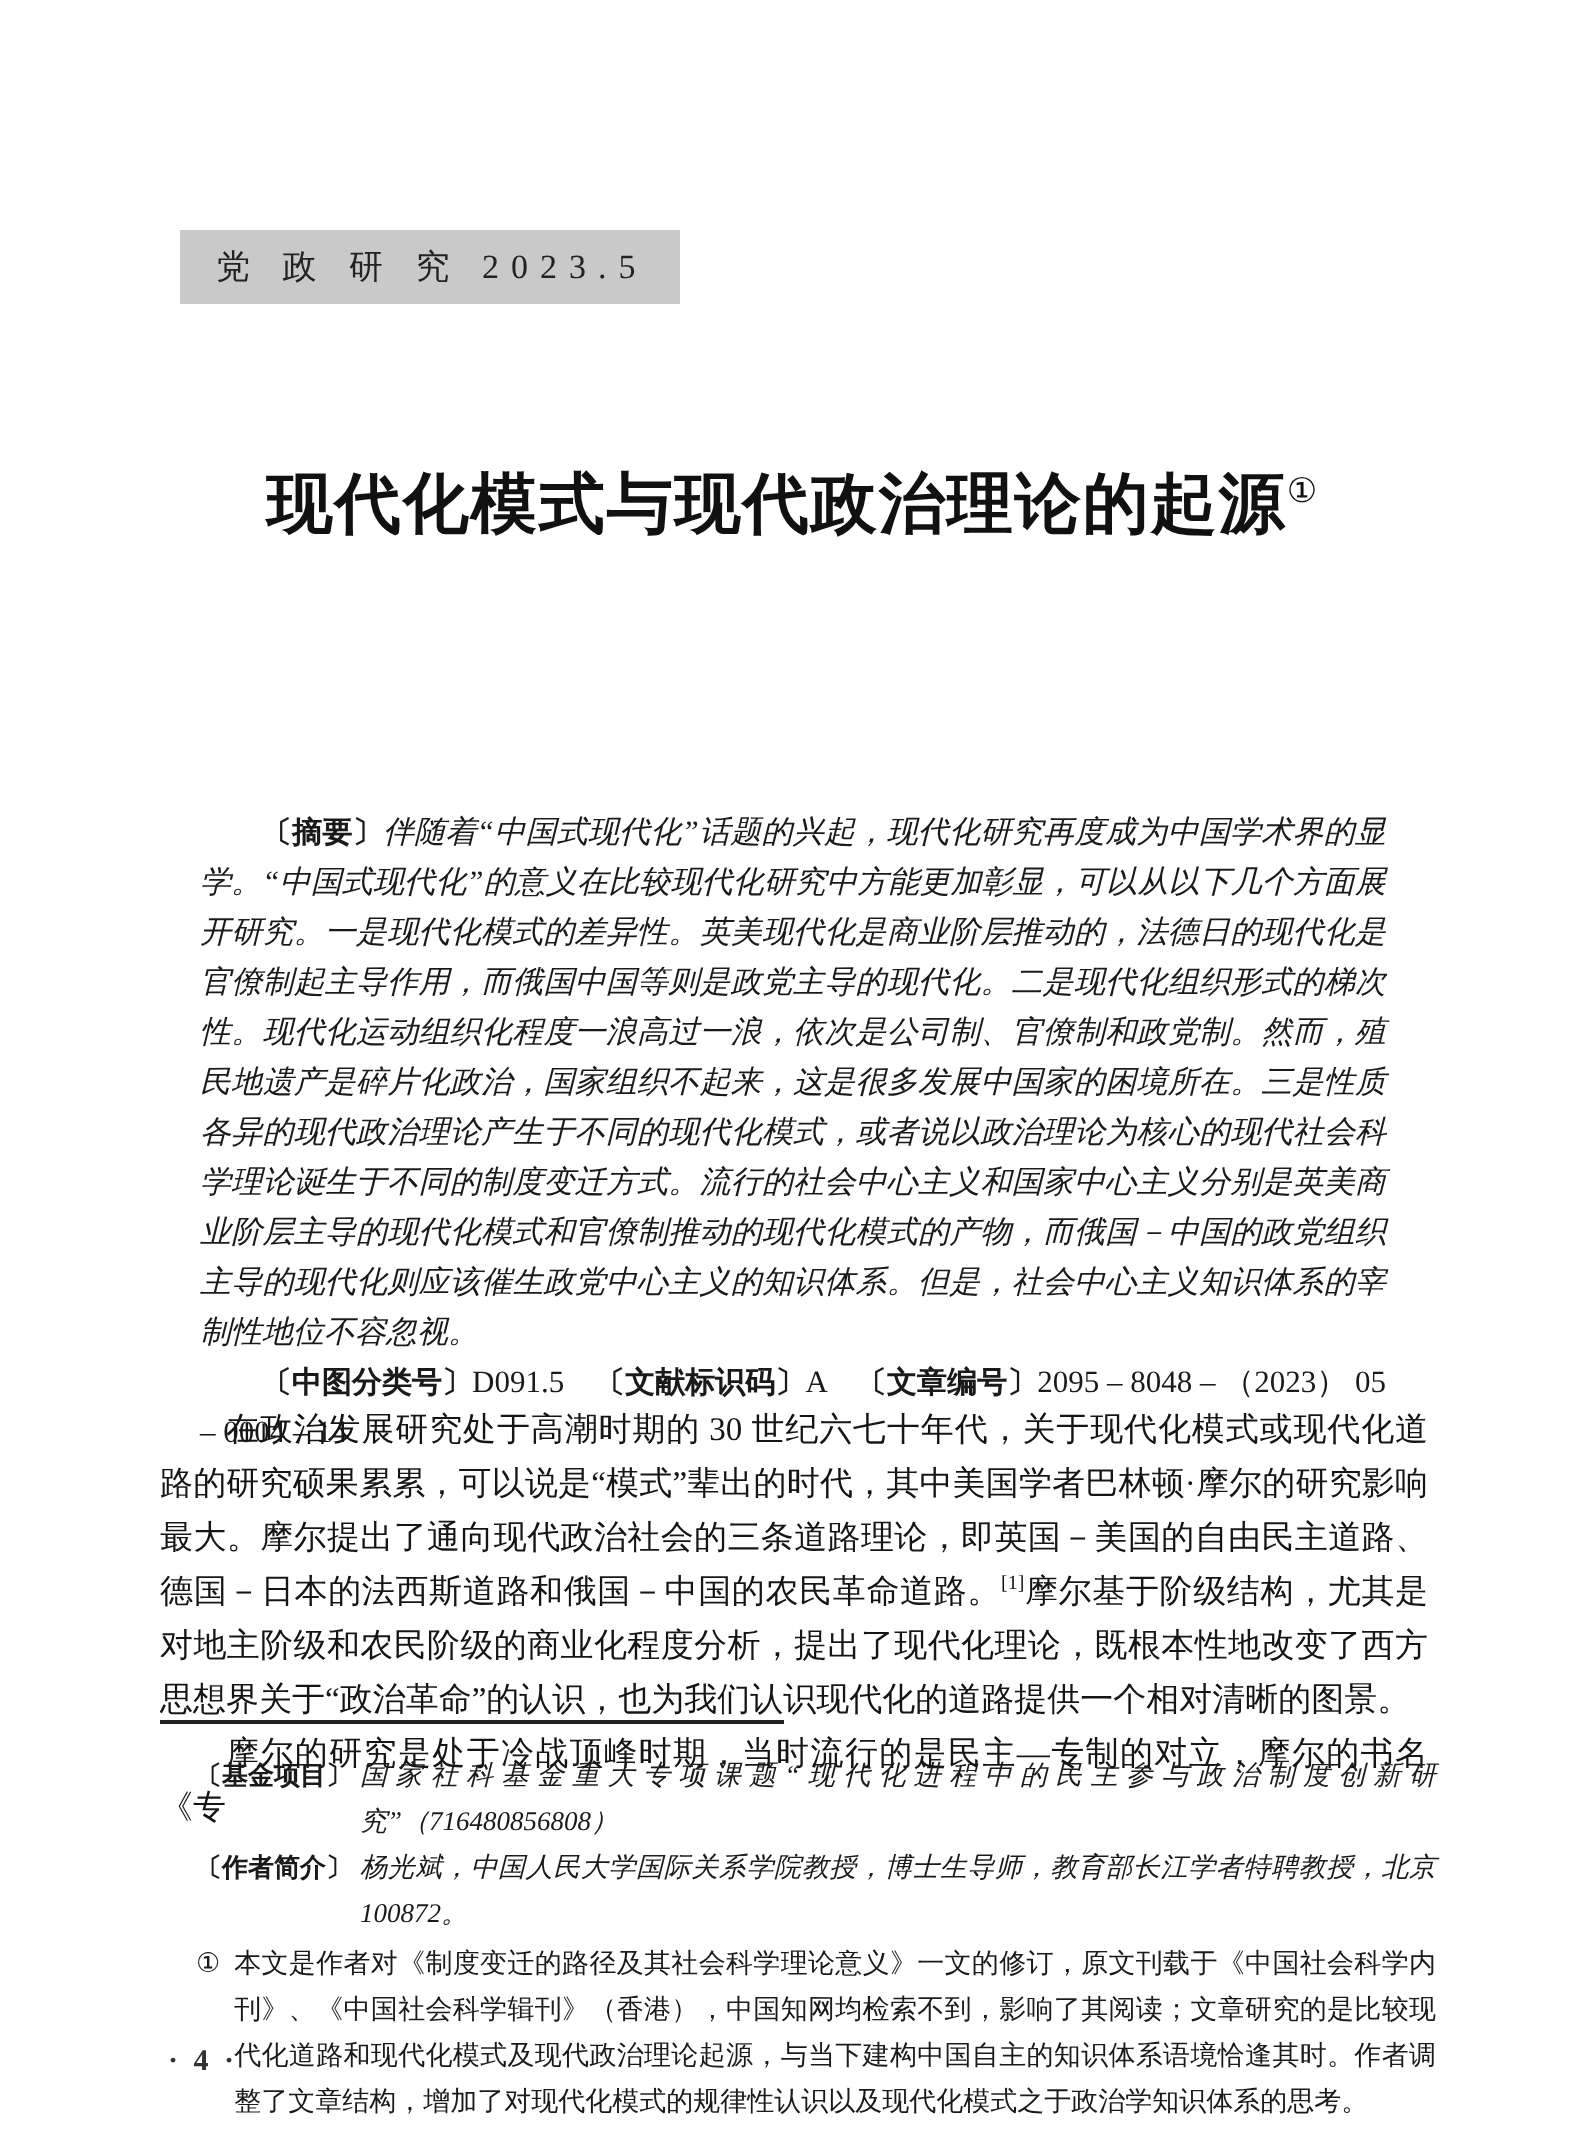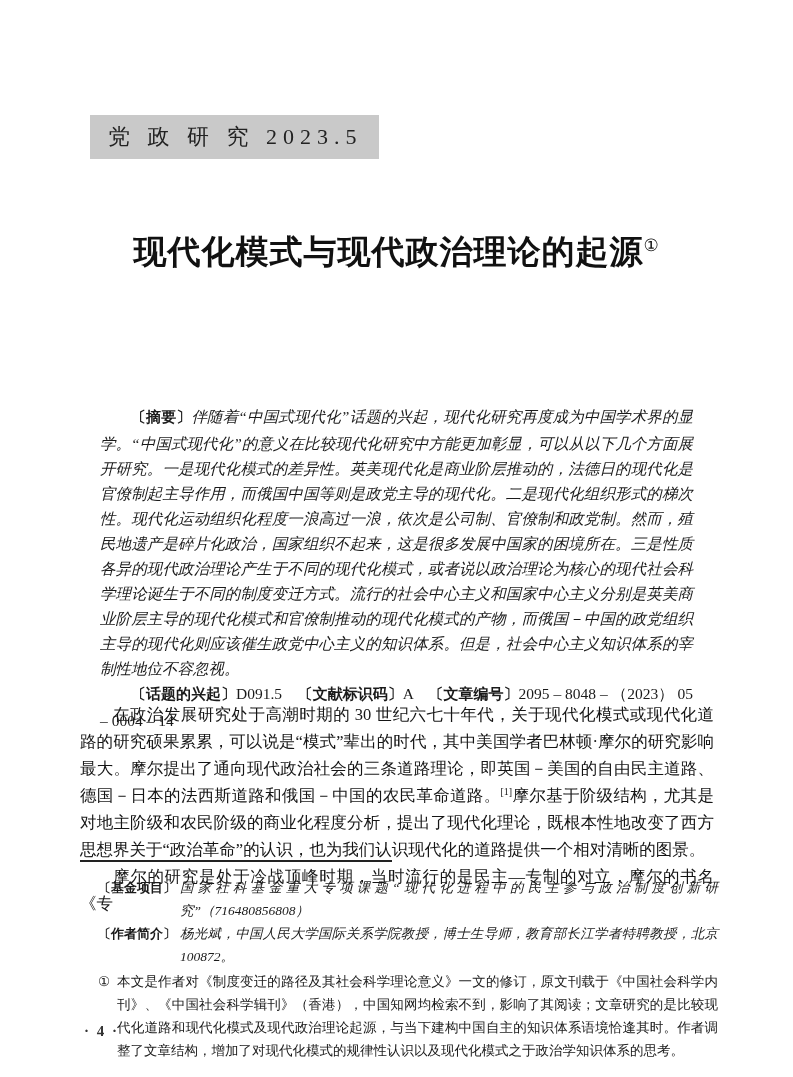--- a/index.html
+++ b/index.html
@@ -13,21 +13,21 @@
     font-family: "Liberation Serif", "DejaVu Serif", serif;
     color: #1d1d1d;
     overflow: hidden;
   }
   .journal-badge {
     position: absolute;
     left: 90px;
     top: 115px;
     background: #c9c9c9;
     padding: 7px 16px 7px 18px;
-    font-size: 22px;
+    font-size: 17px;
     letter-spacing: 6px;
     color: #222;
     white-space: nowrap;
     text-align: center;
   }
   .article-title {
     position: absolute;
     top: 230px;
     left: 0;
     width: 100%;
@@ -62,21 +62,21 @@
     font-size: 15.5px;
     line-height: 25px;
     text-align: justify;
     font-style: italic;
     color: #1a1a1a;
   }
   .abstract-block .para { text-indent: 2em; }
   .label-bold {
     font-weight: bold;
     font-style: normal;
-    font-family: Liberation Mono, monospace;
+    font-family: Liberation Sans, sans-serif;
     font-size: 15px;
   }
   .meta-line { text-indent: 2em; }
   .meta-line .val { font-style: normal; }
   .body-block {
     position: absolute;
     left: 80px;
     top: 701px;
     width: 634px;
     font-size: 16.5px;
@@ -135,21 +135,21 @@
 
 <div class="page">
 
   <div class="journal-badge">党 政 研 究  2023.5</div>
 
   <h1 class="article-title"><span>现代化模式与现代政治理论的起源</span><sup>①</sup></h1>
 
 
   <div class="abstract-block">
     <div class="para"><span class="label-bold">〔摘要〕</span><span>伴随着“中国式现代化”话题的兴起，现代化研究再度成为中国学术界的显学。“中国式现代化”的意义在比较现代化研究中方能更加彰显，可以从以下几个方面展开研究。一是现代化模式的差异性。英美现代化是商业阶层推动的，法德日的现代化是官僚制起主导作用，而俄国中国等则是政党主导的现代化。二是现代化组织形式的梯次性。现代化运动组织化程度一浪高过一浪，依次是公司制、官僚制和政党制。然而，殖民地遗产是碎片化政治，国家组织不起来，这是很多发展中国家的困境所在。三是性质各异的现代政治理论产生于不同的现代化模式，或者说以政治理论为核心的现代社会科学理论诞生于不同的制度变迁方式。流行的社会中心主义和国家中心主义分别是英美商业阶层主导的现代化模式和官僚制推动的现代化模式的产物，而俄国－中国的政党组织主导的现代化则应该催生政党中心主义的知识体系。但是，社会中心主义知识体系的宰制性地位不容忽视。</span></div>
-    <div class="meta-line"><span class="label-bold">〔话题的兴起〕</span><span class="val">D091.5　</span><span class="label-bold">〔文献标识码〕</span><span class="val">A　</span><span class="label-bold">〔文章编号〕</span><span class="val">2095 – 8048 – （2023） 05 – 0004 – 14</span></div>
+    <div class="meta-line"><span class="label-bold">〔中图分类号〕</span><span class="val">D091.5　</span><span class="label-bold">〔文献标识码〕</span><span class="val">A　</span><span class="label-bold">〔文章编号〕</span><span class="val">2095 – 8048 – （2023） 05 – 0004 – 14</span></div>
   </div>
 
   <div class="body-block">
     <p><span>在政治发展研究处于高潮时期的 30 世纪六七十年代，关于现代化模式或现代化道路的研究硕果累累，可以说是“模式”辈出的时代，其中美国学者巴林顿·摩尔的研究影响最大。摩尔提出了通向现代政治社会的三条道路理论，即英国－美国的自由民主道路、德国－日本的法西斯道路和俄国－中国的农民革命道路。</span><sup>[1]</sup><span>摩尔基于阶级结构，尤其是对地主阶级和农民阶级的商业化程度分析，提出了现代化理论，既根本性地改变了西方思想界关于“政治革命”的认识，也为我们认识现代化的道路提供一个相对清晰的图景。</span></p>
     <p>摩尔的研究是处于冷战顶峰时期，当时流行的是民主—专制的对立，摩尔的书名《专</p>
   </div>
 
   <div class="footnote-rule"></div>
 
   <div class="footnotes">

